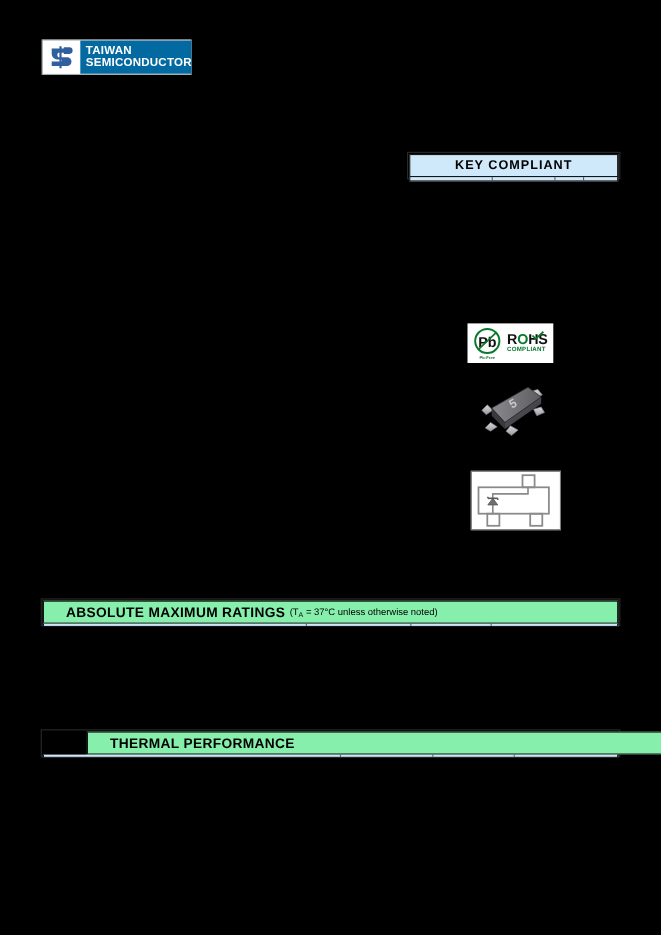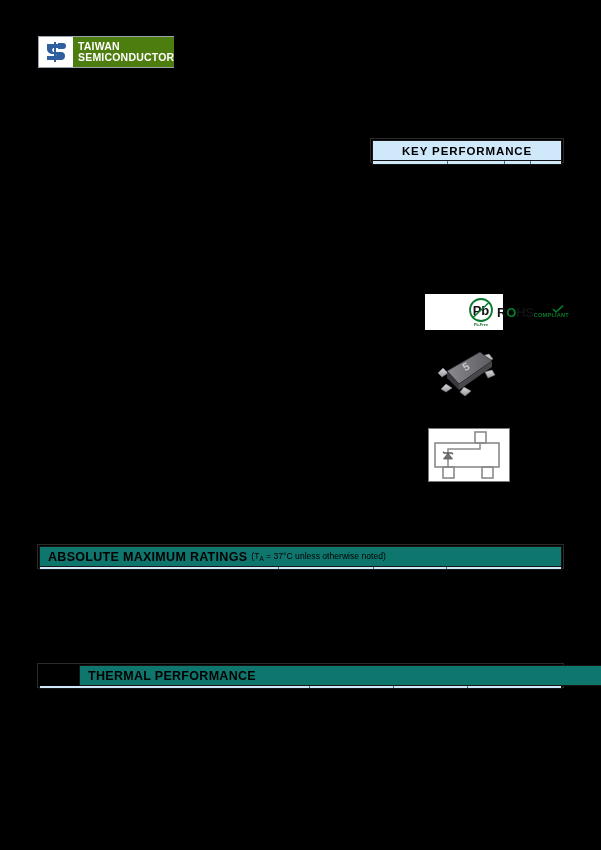--- a/index.html
+++ b/index.html
@@ -10,21 +10,21 @@
   }
   .page{position:absolute;left:0;top:0;width:601px;height:850px;}
 
   
   .logo-wrap{position:absolute;left:38px;top:36px;width:136px;height:32px;
     display:flex;align-items:stretch;background:#ffffff;
     border:1px solid #9aa3ab;box-sizing:border-box;}
   .logo-mark{width:34px;display:flex;align-items:center;justify-content:center;
     background:#ffffff;flex:0 0 auto;}
   .logo-mark svg{display:block;}
-  .logo-text{flex:1 1 auto;background:#4d7c0f;display:flex;flex-direction:column;
+  .logo-text{flex:1 1 auto;background:#0369a1;display:flex;flex-direction:column;
     justify-content:center;padding-left:5px;box-sizing:border-box;}
   .logo-text span{color:#ffffff;font-weight:bold;font-size:10.5px;
     line-height:11.5px;letter-spacing:.2px;white-space:nowrap;}
 
   
   .kp-box{position:absolute;left:372px;top:140px;width:190px;height:21px;
     background:#cfe8fa;border:1px solid #151515;box-sizing:border-box;
     display:flex;align-items:center;justify-content:center;}
   .kp-box .ttl{font-size:11.5px;font-weight:bold;color:#000000;letter-spacing:.9px;}
   .kp-outer{position:absolute;left:370px;top:138px;width:194px;height:25px;
@@ -32,44 +32,44 @@
   .kp-subrow{position:absolute;left:372px;top:161px;width:190px;height:4px;
     background:#cfe8fa;border-left:1px solid #151515;border-right:1px solid #151515;
     border-bottom:1px solid #151515;box-sizing:border-box;display:flex;}
   .kp-subrow i{display:block;height:100%;border-right:1px solid #3d6d86;}
   .kp-subrow i:last-child{border-right:none;}
 
   
   .badges{position:absolute;left:425px;top:294px;width:78px;height:36px;
     background:#ffffff;display:flex;align-items:center;gap:3px;padding:2px 3px;
     box-sizing:border-box;}
-  .pbfree{width:30px;display:flex;flex-direction:column;align-items:center;margin-left:40px;}
+  .pbfree{width:30px;display:flex;flex-direction:column;align-items:center;}
   .pbfree svg{display:block;}
   .pbfree .pblbl{font-size:3.6px;font-weight:bold;color:#0a5c22;margin-top:.5px;
     letter-spacing:.1px;}
-  .rohs{flex:1 1 auto;display:flex;flex-direction:row;align-items:flex-end;
+  .rohs{flex:1 1 auto;display:flex;flex-direction:column;align-items:flex-start;
     justify-content:center;position:relative;}
   .rohs .tick{position:absolute;right:5px;top:-1px;}
   .rohs .r1{font-size:13px;font-weight:bold;color:#111111;line-height:13px;
     letter-spacing:-.2px;}
   .rohs .r1 .o{color:#0a7a2e;}
   .rohs .r2{font-size:5.6px;font-weight:bold;color:#0a7a2e;letter-spacing:.2px;
     line-height:7px;}
 
   
   .pkg3d{position:absolute;left:436px;top:342px;width:62px;height:56px;}
 
   
   .outline{position:absolute;left:428px;top:428px;width:82px;height:54px;
     background:#ffffff;border:1px solid #7a7a7a;box-sizing:border-box;}
 
   
-  .sec{position:absolute;left:39px;height:21px;background:#0f766e;
+  .sec{position:absolute;left:39px;height:21px;background:#86efac;
     border:1px solid #151515;box-sizing:border-box;display:flex;align-items:center;
-    padding-left:8px;}
+    padding-left:20px;}
   .sec-outer{position:absolute;left:37px;border:1px solid #2a2a2a;box-sizing:border-box;}
   .sec .h{font-size:12.5px;font-weight:bold;color:#000000;letter-spacing:.3px;
     white-space:nowrap;}
   .sec .sub{font-size:8.6px;color:#000000;margin-left:4px;white-space:nowrap;}
   .sec .sub sub{font-size:6.4px;vertical-align:-2px;}
   .sec-rule{position:absolute;left:39px;height:3px;background:#cfe8fa;
     border-left:1px solid #151515;border-right:1px solid #151515;
     border-bottom:1px solid #151515;box-sizing:border-box;display:flex;}
   .sec-rule i{display:block;height:100%;border-right:1px solid #3d6d86;}
   .sec-rule i:last-child{border-right:none;}
@@ -88,21 +88,21 @@
       </svg>
     </div>
     <div class="logo-text">
       <span>TAIWAN</span>
       <span>SEMICONDUCTOR</span>
     </div>
   </div>
 
   <div class="kp-outer"></div>
   <div class="kp-box">
-    <span class="ttl">KEY PERFORMANCE</span>
+    <span class="ttl">KEY COMPLIANT</span>
   </div>
   <div class="kp-subrow">
     <i style="width:40%"></i>
       <i style="width:30%"></i>
       <i style="width:14%"></i>
       <i style="width:16%"></i>
   </div>
 
   <div class="badges">
     <div class="pbfree">

